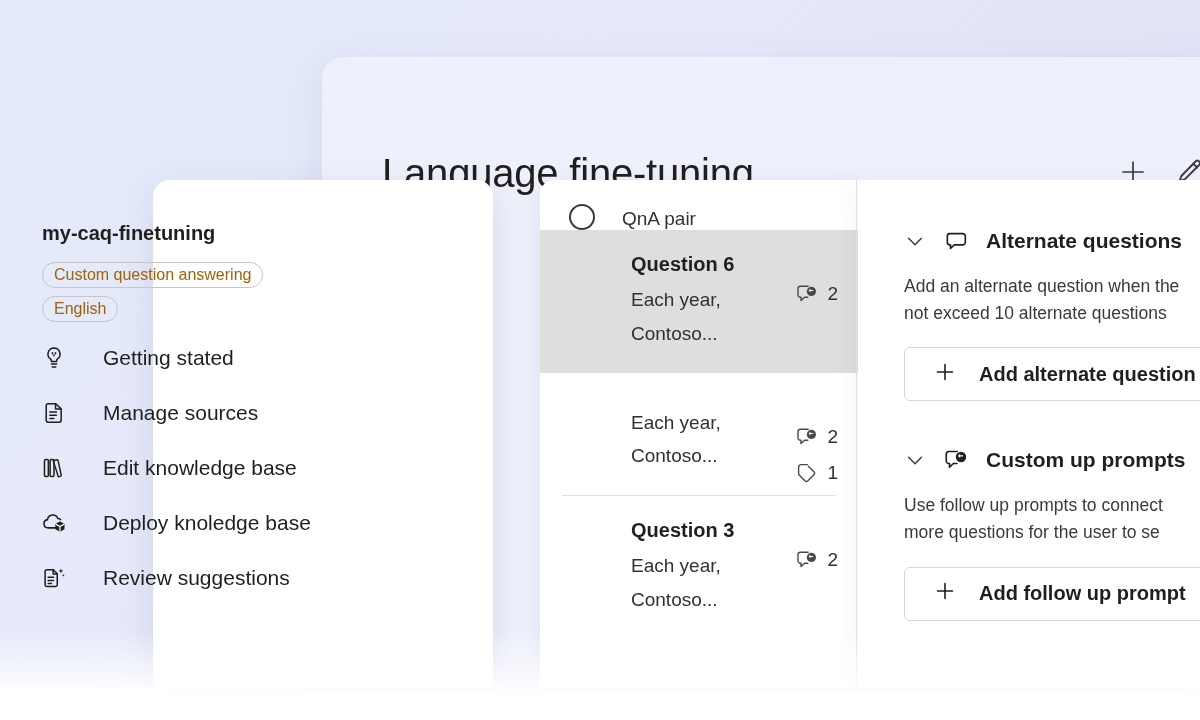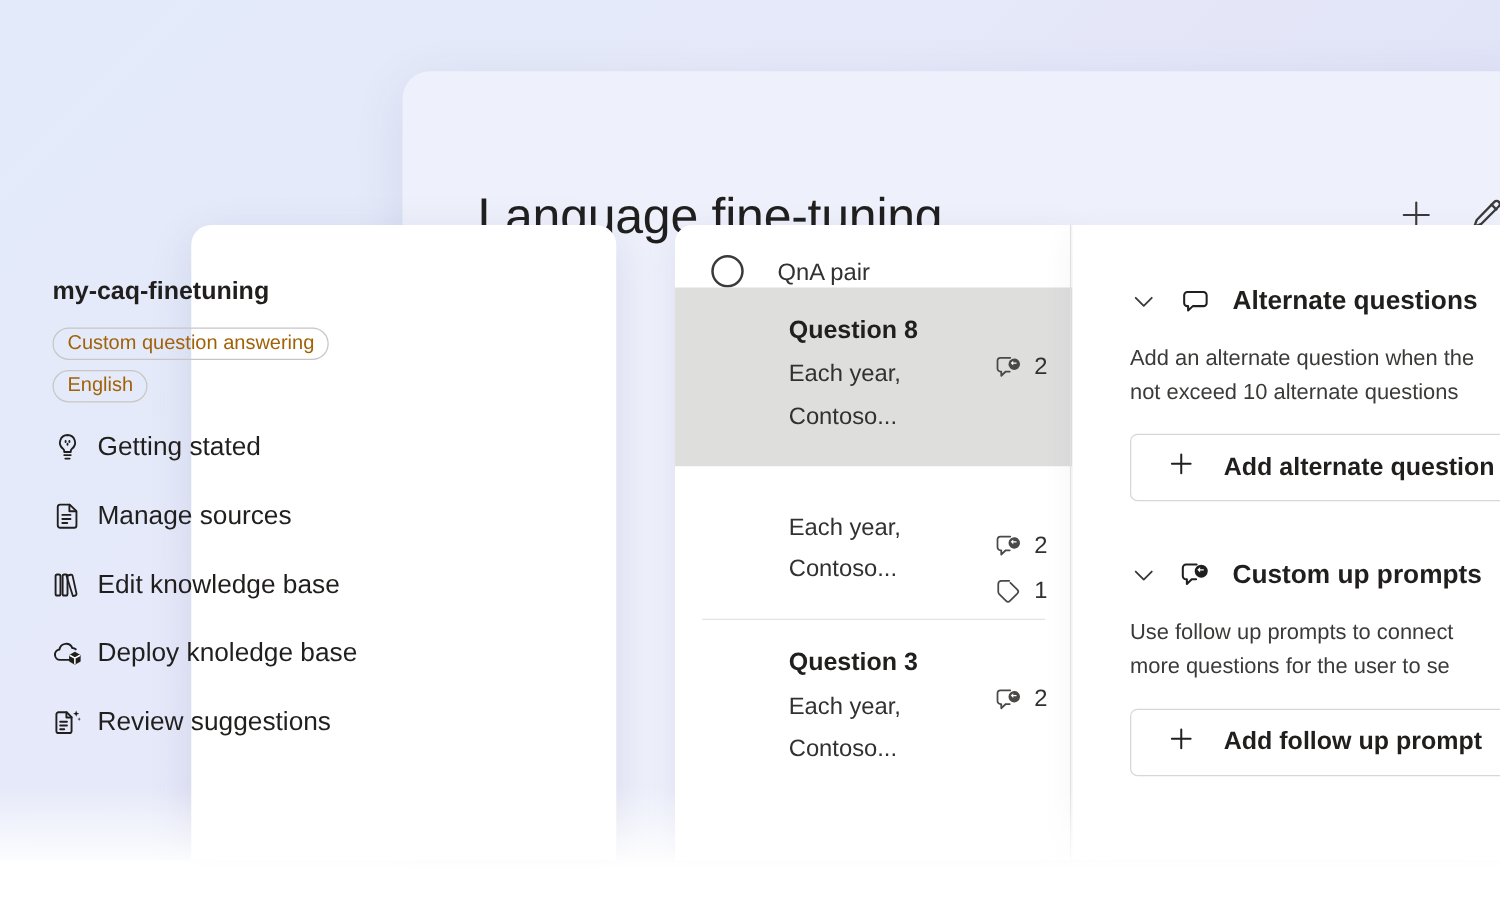--- a/index.html
+++ b/index.html
@@ -127,21 +127,21 @@
   .pill{
     display:inline-flex; align-items:center; justify-content:center;
     border:1px solid #c8c6c4; border-radius:13px; height:25px;
     padding:12px 11px; font-size:16px; color:#a16207; white-space:nowrap;
   }
   .pill-wrap{ position:absolute; left:42px; top:262px; }
   .pill-wrap2{ position:absolute; left:42px; top:296px; }
 
   .nav{ position:absolute; left:40px; top:330px; width:280px; }
   .nav-item{
-    display:flex; align-items:center; gap:10px; height:55px; cursor:pointer;
+    display:flex; align-items:center; gap:35px; height:55px; cursor:pointer;
   }
   .nav-ico{ width:28px; display:flex; justify-content:center; color:#201f1e; flex:0 0 auto; }
   .nav-label{ font-size:21px; color:#201f1e; white-space:nowrap; }
 </style>
 </head>
 <body>
 
 <div class="bg-plate"></div>
 
 <div class="main-card">
@@ -163,21 +163,21 @@
   </div>
 </div>
 
 <div class="list-card">
   <div class="list-head">
     <div class="radio-circle"></div>
     <div class="list-head-label">QnA pair</div>
   </div>
 
   <div class="qna-row selected">
-    <div class="qna-title">Question 8</div>
+    <div class="qna-title">Question 6</div>
     <div class="qna-snippet">Each year, Contoso...</div>
     <div class="qna-badges">
       <div class="badge">
         <svg width="24" height="24" viewBox="0 0 24 24" fill="none" stroke="currentColor" stroke-width="1.4" stroke-linejoin="round" stroke-linecap="round">
           <path d="M13.2 4.2H5.4A2.4 2.4 0 0 0 3 6.6v6.2a2.4 2.4 0 0 0 2.4 2.4h.6v3.4l3.6-3.4h3.2"></path>
           <circle cx="16.4" cy="9.4" r="4.6" fill="currentColor" stroke="none"></circle>
           <path d="M18.2 7.9h-2.6v-1.4l-2 1.9 2 1.9V8.9h2.6z" fill="#fff" stroke="none"></path>
         </svg>
         <span class="badge-num">2</span>
       </div>

